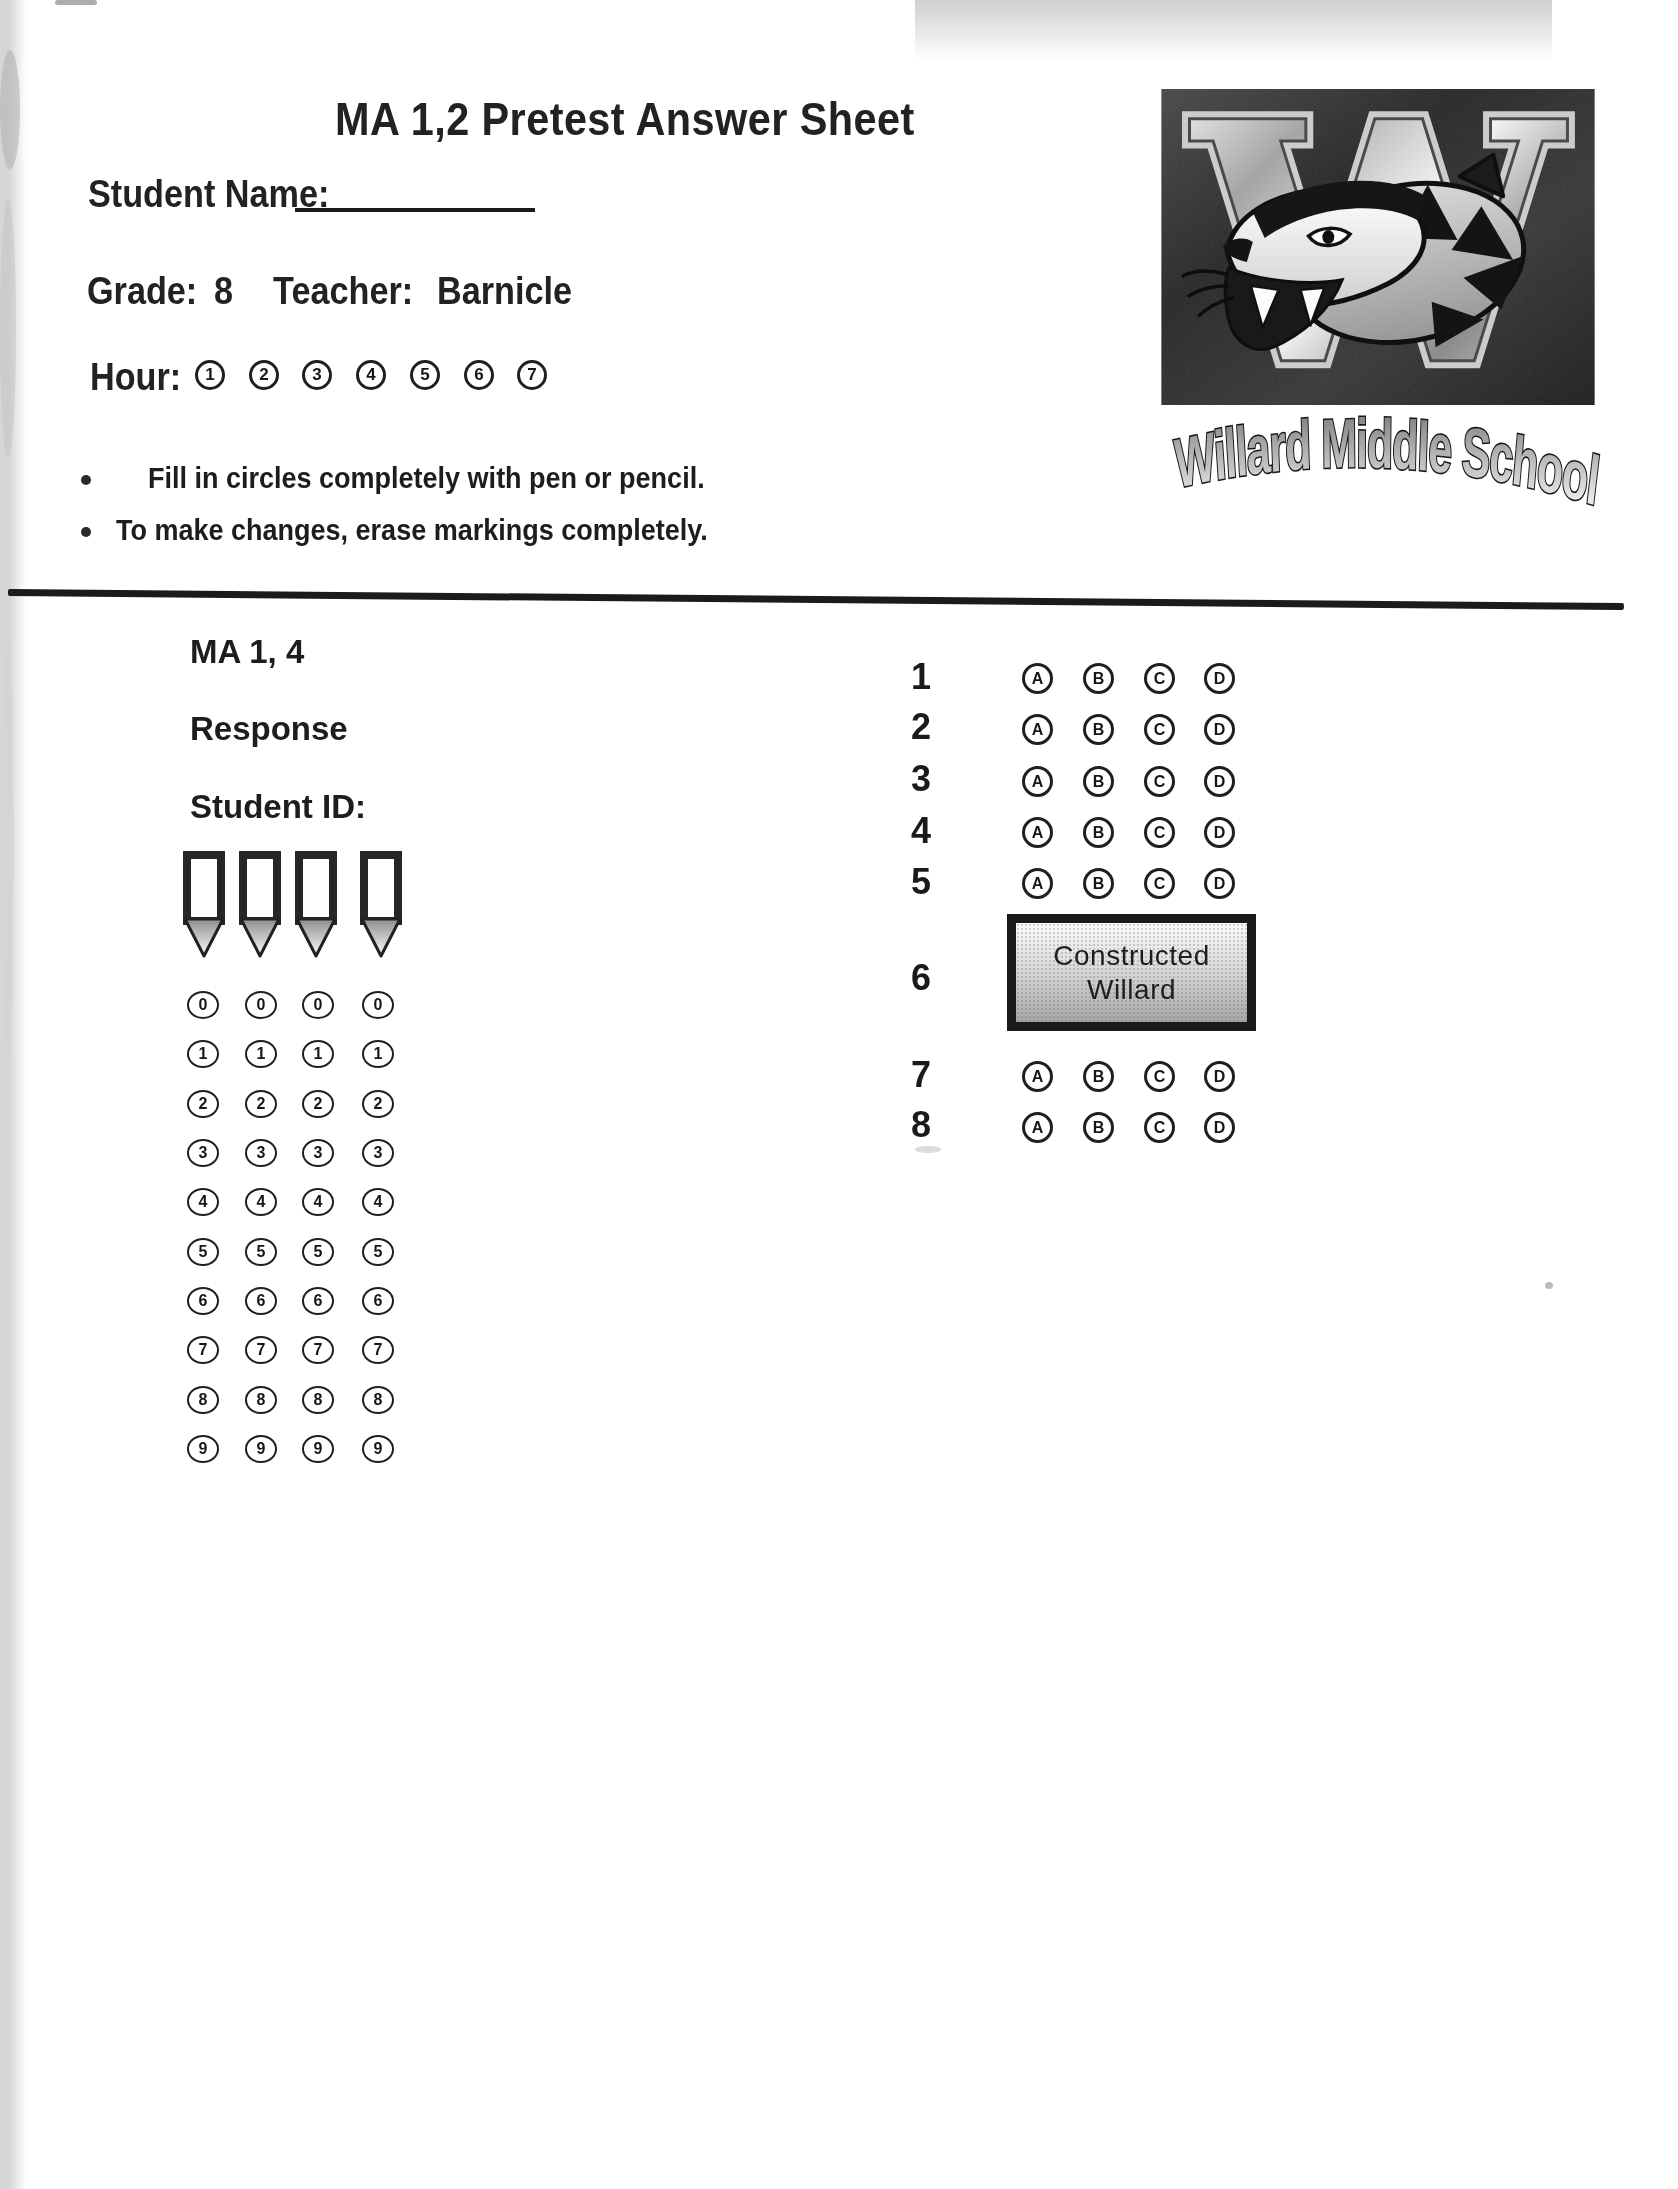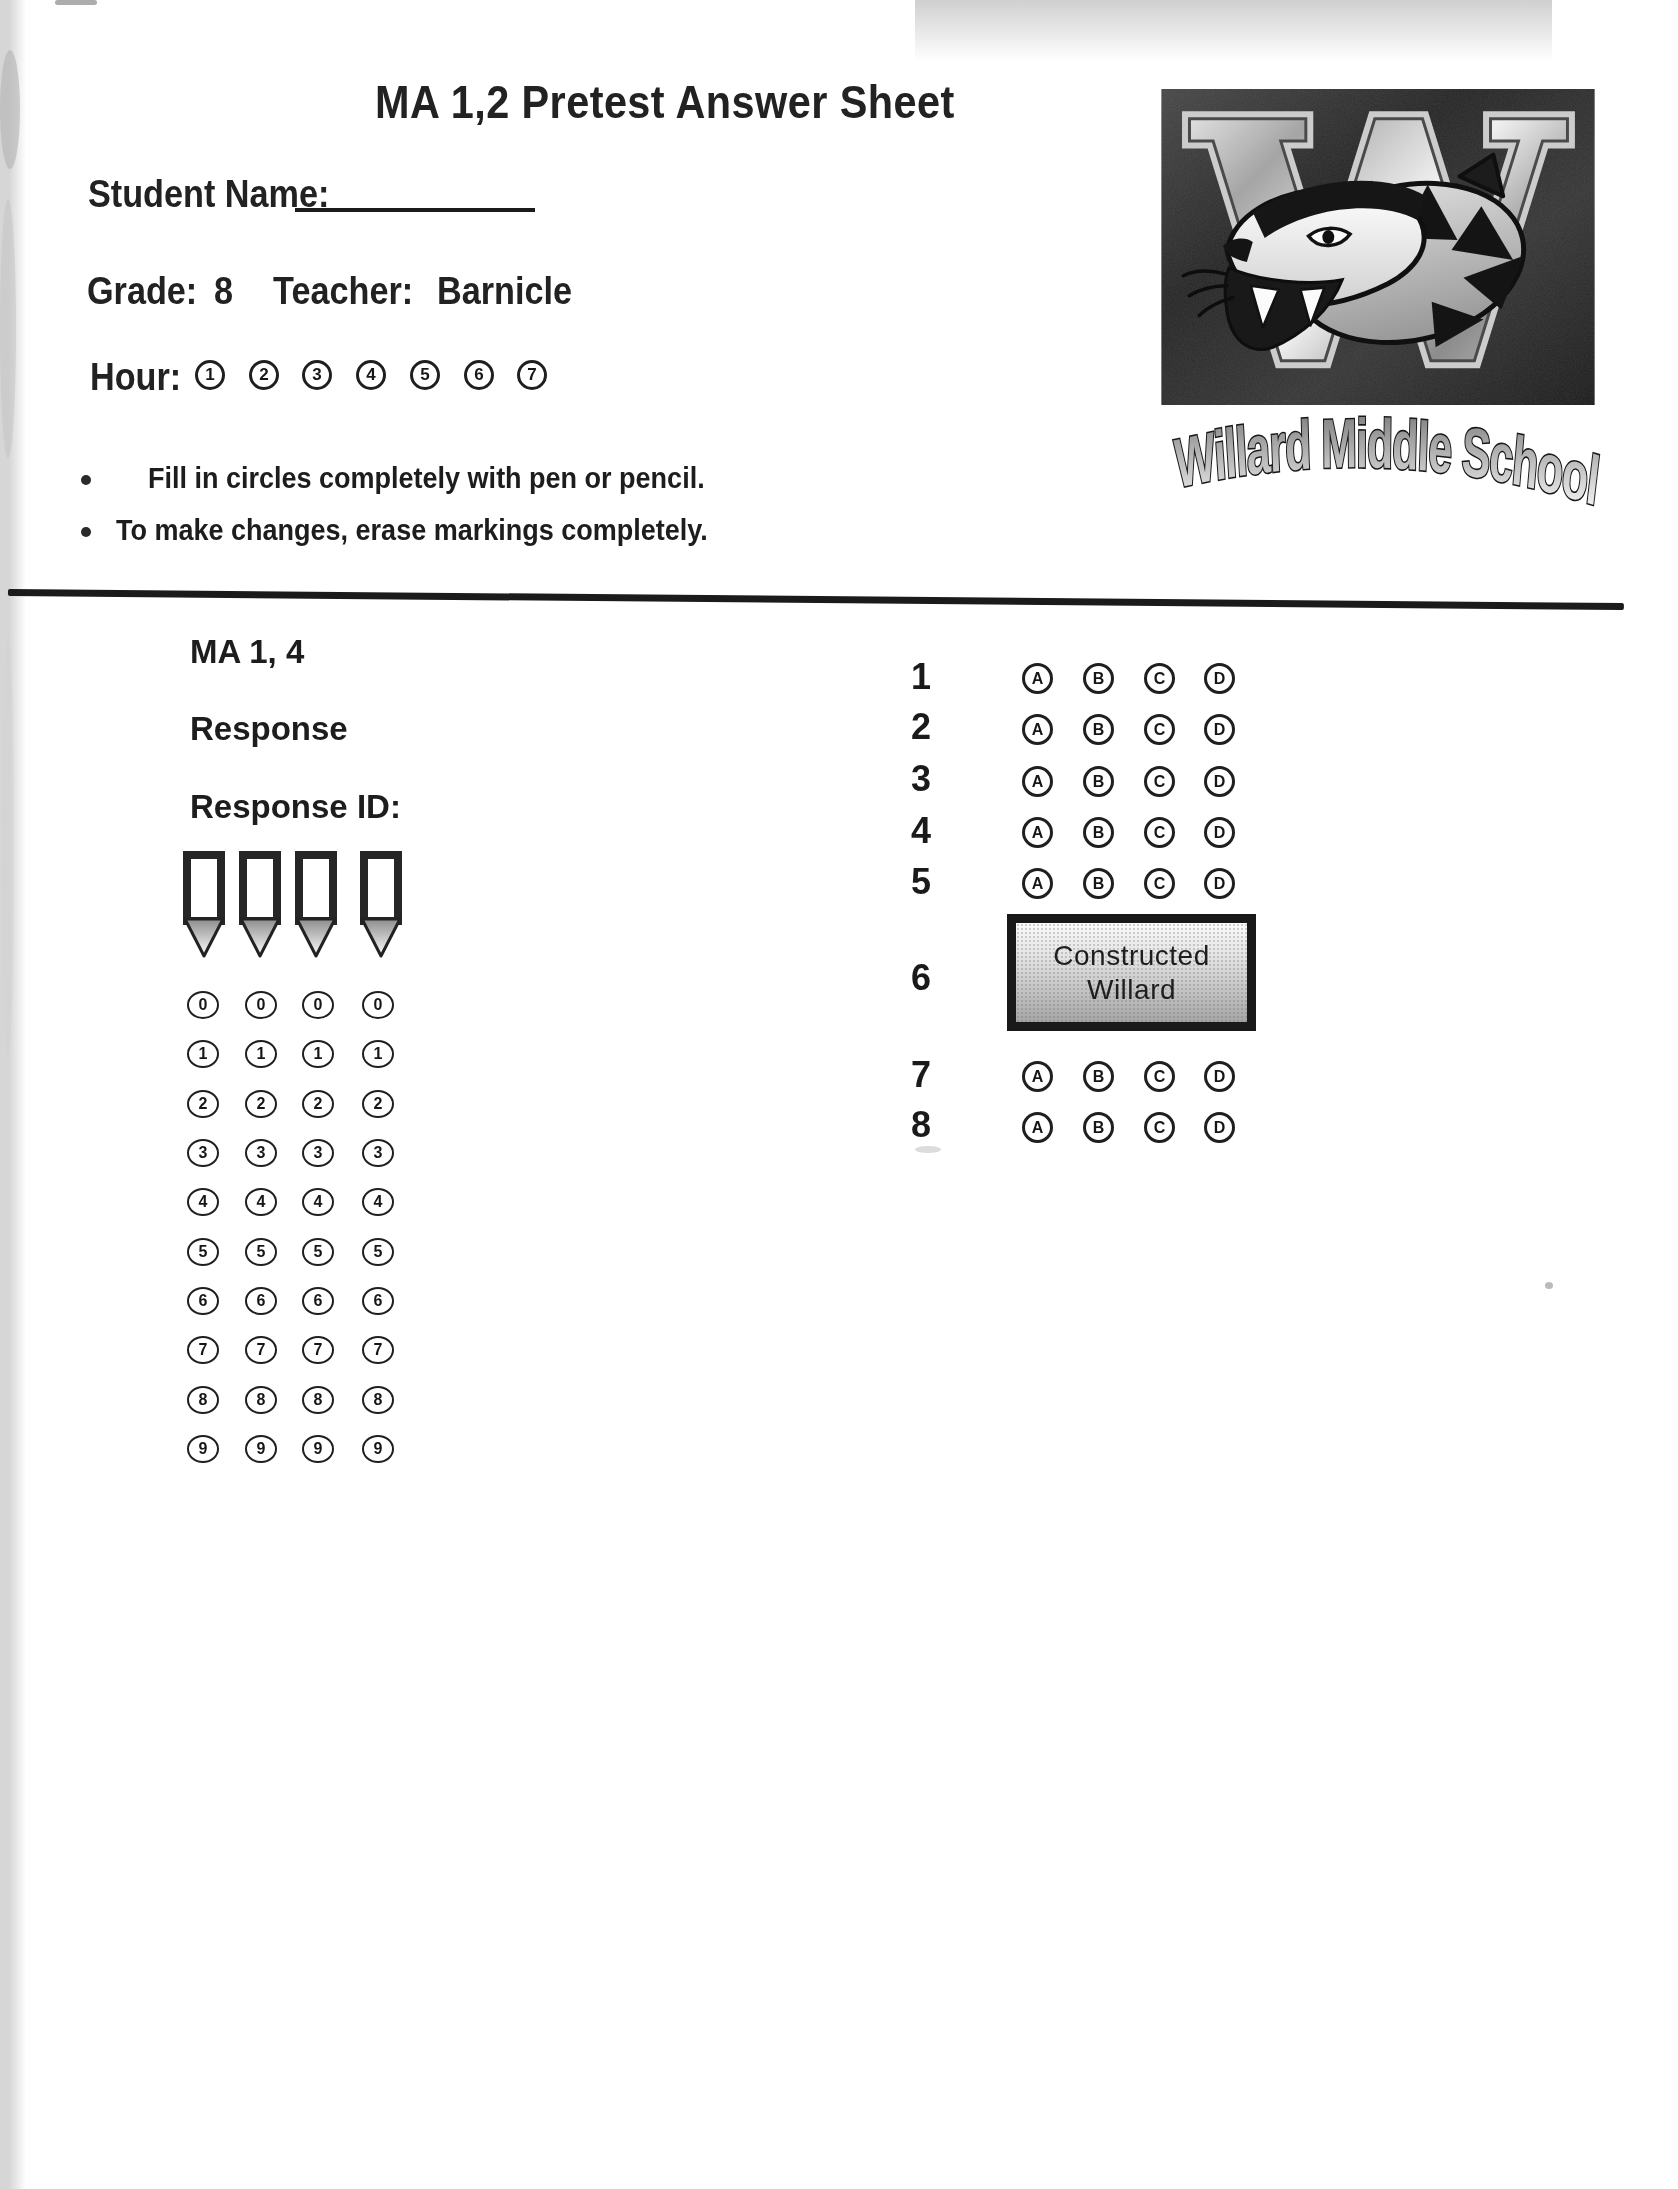--- a/index.html
+++ b/index.html
@@ -55,21 +55,21 @@
 
   <div class="abs edge-left"></div>
   <div class="abs smudge" style="left:0;top:50px;width:20px;height:119px;background:#b3b3b3;opacity:.6;"></div>
   <div class="abs smudge" style="left:0;top:199px;width:16px;height:259px;background:#c4c4c4;opacity:.55;"></div>
   <div class="abs smudge" style="left:2px;top:637px;width:12px;height:418px;background:#d2d2d2;opacity:.5;"></div>
   <div class="abs edge-top"></div>
   <div class="abs" style="left:55px;top:0;width:42px;height:5px;background:#8a8a8a;opacity:.7;border-radius:3px;"></div>
   <div class="abs smudge" style="left:1545px;top:1282px;width:8px;height:7px;background:#9d9d9d;opacity:.7;"></div>
   <div class="abs smudge" style="left:915px;top:1146px;width:26px;height:7px;background:#cdcdcd;opacity:.7;"></div>
 
-  <div class="abs" style="left:335px;top:75px;margin-left:40px;">
+  <div class="abs" style="left:335px;top:92px;">
     <span class="squish hdr title">MA 1,2 Pretest Answer Sheet</span>
   </div>
 
   <div class="abs" style="left:88px;top:173px;">
     <span class="squish hdr label38">Student Name:</span>
   </div>
   <div class="abs name-line" style="left:295px;top:208px;width:240px;"></div>
 
   <div class="abs" style="left:87px;top:270px;text-align:right;">
     <span class="squish hdr label38">
@@ -168,21 +168,21 @@
     <g transform="scale(0.62 1)">
       <path id="wmsArc" d="M14,78 Q363,26 712,96" fill="none"></path>
       <text font-family="Liberation Sans, sans-serif" font-size="70" font-weight="bold" letter-spacing="-2" fill="url(#wmsG)" stroke="#191919" stroke-width="3.2" paint-order="stroke">
         <textPath href="#wmsArc" startOffset="50%" text-anchor="middle">Willard Middle School</textPath>
       </text>
     </g>
   </svg>
 
   <div class="abs label33" style="left:190px;top:633px;">MA 1, 4</div>
   <div class="abs label33" style="left:190px;top:710px;">Response</div>
-  <div class="abs label33" style="left:190px;top:788px;">Response ID:</div>
+  <div class="abs label33" style="left:190px;top:788px;">Student ID:</div>
 
   <div class="cr-box">
     <div>Constructed</div>
     <div>Willard</div>
   </div>
 
 <div class="bubble hour-bubble" style="left: 195px; top: 360px;">1</div>
     <div class="bubble hour-bubble" style="left: 249px; top: 360px;">2</div>
     <div class="bubble hour-bubble" style="left: 302px; top: 360px;">3</div>
     <div class="bubble hour-bubble" style="left: 356px; top: 360px;">4</div>

